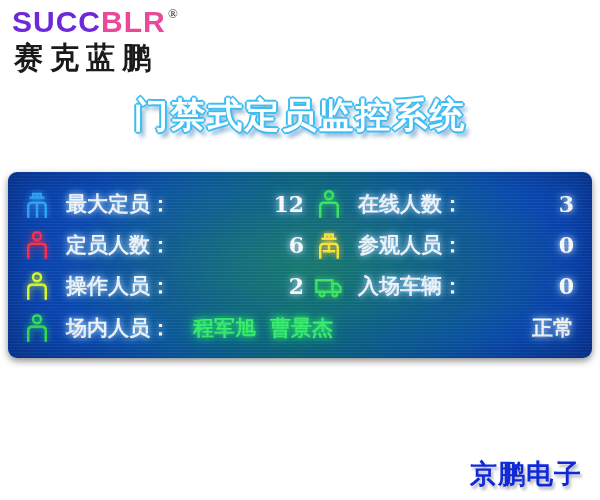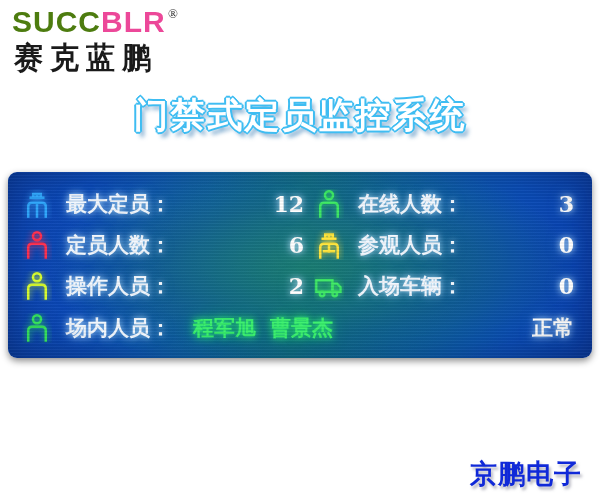--- a/index.html
+++ b/index.html
@@ -27,21 +27,21 @@
     font-family: "Liberation Sans", sans-serif;
     font-weight: bold;
     font-size: 30px;
     letter-spacing: 1px;
     line-height: 32px;
     white-space: nowrap;
     position: absolute;
     left: 4px;
     top: 2px;
   }
-  #logo-wordmark .succ { color: #4d7c0f; text-align: right; }
+  #logo-wordmark .succ { color: #6d28d9; text-align: right; }
   #logo-wordmark .blr  { color: #ec4899; }
   #logo-reg {
     position: absolute;
     left: 160px;
     top: 2px;
     font-size: 13px;
     color: #333333;
     font-family: "Liberation Serif", serif;
   }
   #logo-cn {

